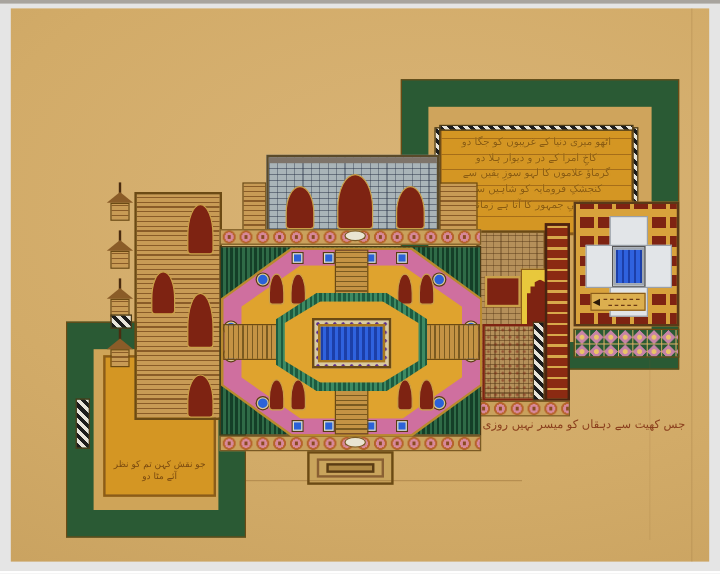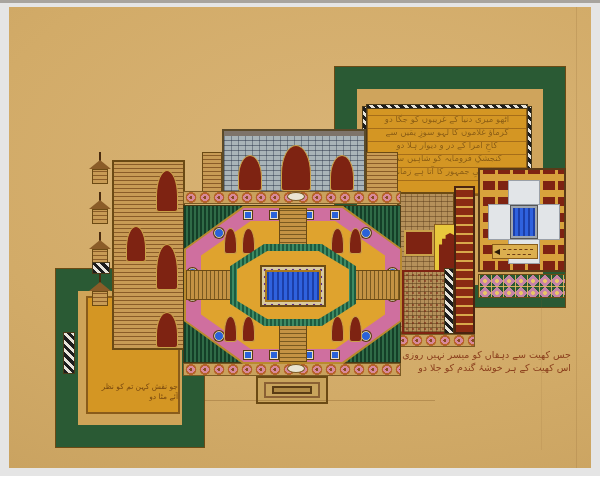--- a/index.html
+++ b/index.html
@@ -67,21 +67,21 @@
 
   
   .urdu{direction:rtl;unicode-bidi:plaintext;font-family:"DejaVu Sans",sans-serif;}
   .verse-lines{left:370px;top:110px;width:154px;height:82px;padding:3px 6px 0 6px;text-align:center;}
   .verse-lines div{font-size:8.5px;line-height:13px;color:#8a5a10;white-space:nowrap;overflow:hidden;
     text-shadow:0 0 1px rgba(230,180,70,.7);}
   .ink-block{left:413px;top:348px;width:158px;text-align:right;color:#8b3f1d;}
   .ink-block .l{font-size:9.5px;line-height:13px;white-space:nowrap;}
   .ink-block .sig{font-size:8px;line-height:11px;padding-right:84px;}
   .blp-lines{left:88px;top:382px;width:90px;text-align:center;color:#7a4a10;}
-  .blp-lines div{font-size:7.5px;line-height:10px;white-space:nowrap;overflow:hidden;text-align:right;}
+  .blp-lines div{font-size:7.5px;line-height:10px;white-space:nowrap;overflow:hidden;}
 
   .medallion{width:18px;height:9px;background:#e9e4d2;border:1px solid #7a5a24;border-radius:50%;}
   .crease{background:rgba(140,100,50,.2);}
   .spike{width:0;height:0;border-left:4px solid transparent;border-right:4px solid transparent;border-bottom:9px solid #3a2a14;}
 </style>
 </head>
 <body>
 
 <div id="stage">
   <div class="abs top-edge"></div>
@@ -89,22 +89,22 @@
 
   <div class="abs tiles" style="left:334px;top:66px;width:232px;height:242px;">
     <div class="abs" style="left:22px;top:22px;right:22px;bottom:22px;background:#cfa45c;"></div>
   </div>
   <div class="abs" style="left:366px;top:106px;width:162px;height:90px;background:#d49623;border:2px solid #8a5c1a;background-image:repeating-linear-gradient(0deg, rgba(120,70,15,.5) 0 1px, rgba(0,0,0,0) 1px 13px);"></div>
   <div class="abs bw" style="left:366px;top:104px;width:162px;height:5px;"></div>
   <div class="abs bw" style="left:362px;top:106px;width:5px;height:90px;"></div>
   <div class="abs bw" style="left:527px;top:106px;width:5px;height:90px;"></div>
   <div class="abs urdu verse-lines">
     <div>اٹھو میری دنیا کے غریبوں کو جگا دو</div>
+    <div>کاخِ امرا کے در و دیوار ہلا دو</div>
     <div>گرماؤ غلاموں کا لہو سوزِ یقیں سے</div>
-    <div>کاخِ امرا کے در و دیوار ہلا دو</div>
     <div>کنجشکِ فرومایہ کو شاہیں سے</div>
     <div>سلطانیِ جمہور کا آتا ہے زمانہ</div>
   </div>
 
   <div class="abs bowtie" style="left:478px;top:168px;width:88px;height:104px;border:2px solid #5a3a18;">
     <div class="abs crosspiece" style="left:28px;top:10px;width:32px;height:84px;"></div>
     <div class="abs crosspiece" style="left:8px;top:34px;width:72px;height:36px;"></div>
     <div class="abs bluestripe" style="left:31px;top:36px;width:26px;height:32px;border:2px solid #9fa6ae;box-shadow:0 0 0 1px #555;"></div>
   </div>
   <div class="abs tiles tiles-sm" style="left:478px;top:274px;width:88px;height:24px;"></div>
@@ -233,19 +233,18 @@
   </div>
 
   <div class="abs" style="left:492px;top:244px;width:46px;height:15px;background:#dcaf4f;border:1px solid #8a5c1a;">
     <div class="abs" style="left:10px;top:4px;width:30px;height:0;border-top:1px dashed #6b3a14;"></div>
     <div class="abs" style="left:14px;top:9px;width:24px;height:0;border-top:1px dashed #6b3a14;"></div>
     <div class="abs" style="left:1px;top:4px;width:0;height:0;border-top:3px solid transparent;border-bottom:3px solid transparent;border-right:6px solid #2a1a08;"></div>
   </div>
 
   <div class="abs urdu ink-block">
     <div class="l">جس کھیت سے دہقاں کو میسر نہیں روزی</div>
-    <div class="l">اس کھیت کے ہر خوشۂ گندم کو جلا دو</div>
   </div>
 
   <div class="abs crease" style="left:576px;top:7px;width:1px;height:461px;"></div>
   <div class="abs crease" style="left:541px;top:300px;width:1px;height:150px;opacity:.6;"></div>
   <div class="abs" style="left:205px;top:400px;width:230px;height:1px;background:rgba(120,80,30,.3);"></div>
 </div>
 
 </body></html>

